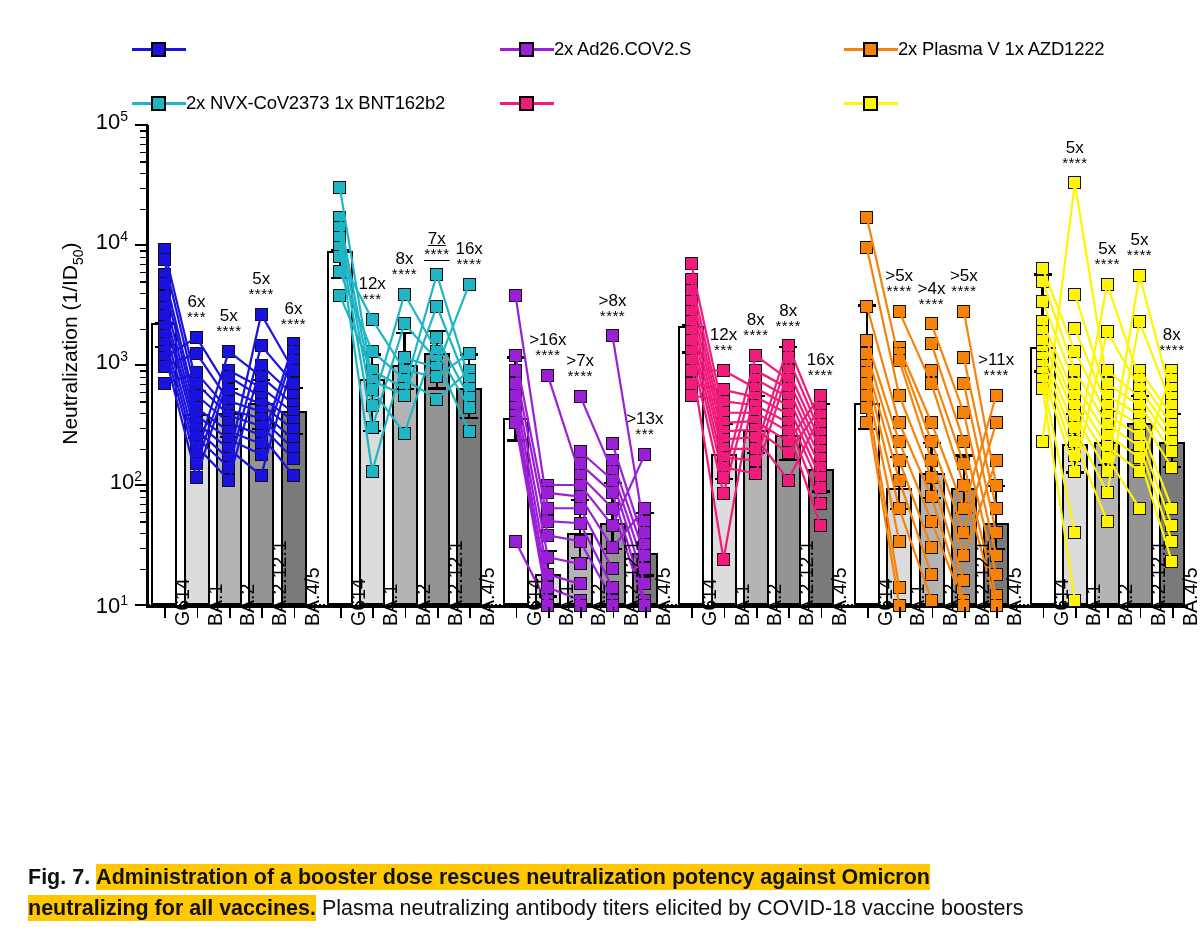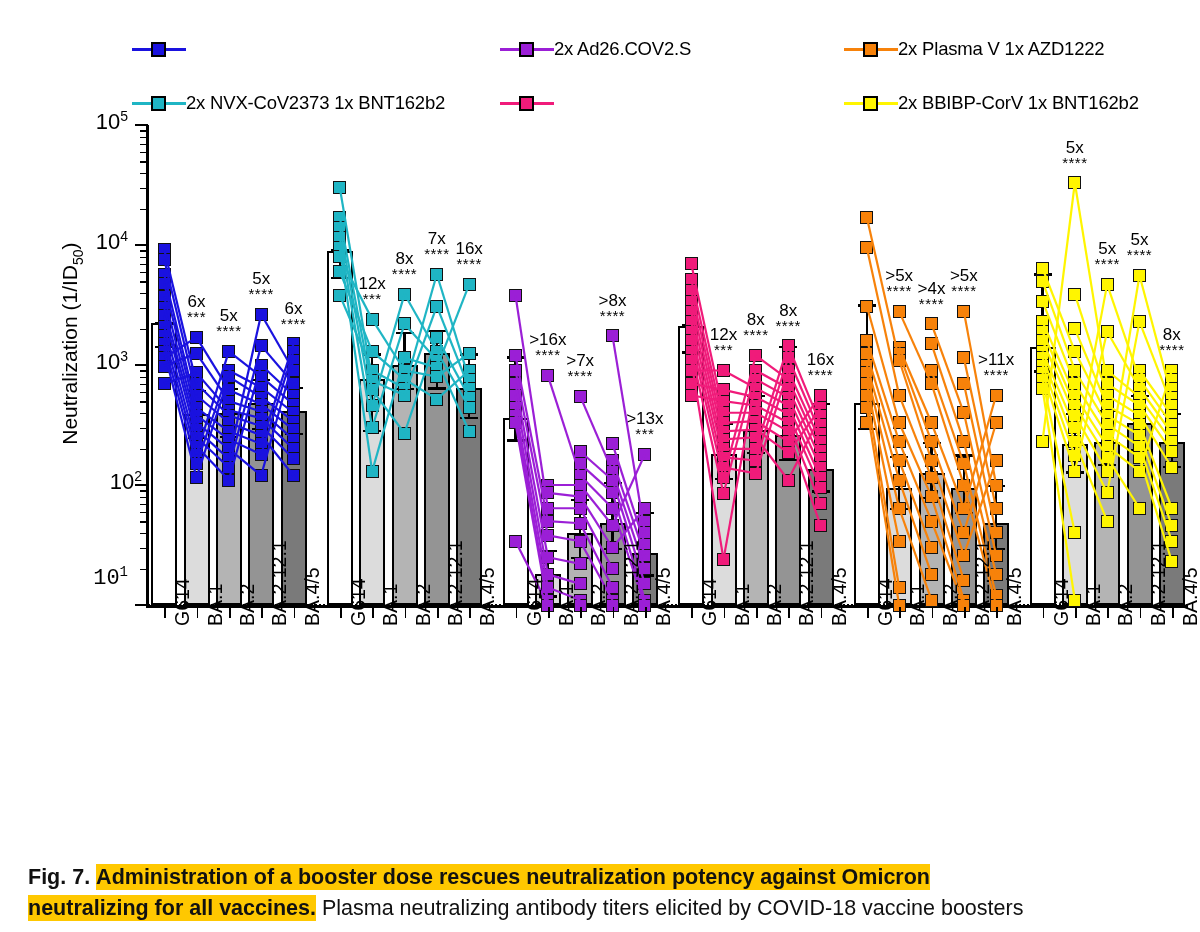--- a/index.html
+++ b/index.html
@@ -89,35 +89,34 @@
       <span class="lg-mark">
         <span class="lg-line" id="lgl4" style="background: rgb(240, 27, 122);"></span>
           <span class="lg-sq" id="lgs4" style="background: rgb(240, 27, 122);"></span>
       </span>
     </div>
     <div class="lg-item" style="left:712px;top:54px;">
       <span class="lg-mark">
         <span class="lg-line" id="lgl5" style="background: rgb(255, 245, 0);"></span>
           <span class="lg-sq" id="lgs5" style="background: rgb(255, 245, 0);"></span>
       </span>
-      <span class="lg-text">2x BBIBP-CorV 1x BNT162b2</span>
     </div>
   </div>
 
   <div id="ylabel">
     Neutralization (1/ID<sub>50</sub>)
   </div>
 
   <div id="axisline"></div>
   <div id="baseline"></div>
   <div id="lod"></div>
 
   <div id="yticks">
       <div class="ytick" style="top: 604px; left: 135px;"></div>
-      <div class="ytlabel" style="top: 564px; left: 28px; right: auto; width: 100px; font-family: Liberation Mono, monospace;">10<sup>1</sup></div>
+      <div class="ytlabel" style="top: 592px; left: 28px; right: auto; width: 100px;">10<sup>1</sup></div>
       <div class="ytick" style="top: 484px; left: 135px;"></div>
       <div class="ytlabel" style="top: 468px; left: 42px; right: auto; width: 100px;">10<sup>2</sup></div>
       <div class="ytick minor" style="top: 568.876px; left: 140px;"></div>
       <div class="ytick minor" style="top: 547.745px; left: 140px;"></div>
       <div class="ytick minor" style="top: 532.753px; left: 140px;"></div>
       <div class="ytick minor" style="top: 521.124px; left: 140px;"></div>
       <div class="ytick minor" style="top: 511.622px; left: 140px;"></div>
       <div class="ytick minor" style="top: 503.588px; left: 140px;"></div>
       <div class="ytick minor" style="top: 496.629px; left: 140px;"></div>
       <div class="ytick minor" style="top: 490.491px; left: 140px;"></div>
@@ -310,21 +309,21 @@
       <div class="pt" style="left: 314.667px; top: 152.848px; background: rgb(31, 181, 196);"></div>
       <div class="pt" style="left: 314.667px; top: 221.871px; background: rgb(31, 181, 196);"></div>
       <div class="pt" style="left: 314.667px; top: 238.991px; background: rgb(31, 181, 196);"></div>
       <div class="pt" style="left: 314.667px; top: 247.802px; background: rgb(31, 181, 196);"></div>
       <div class="pt" style="left: 314.667px; top: 256.758px; background: rgb(31, 181, 196);"></div>
       <div class="pt" style="left: 314.667px; top: 265.613px; background: rgb(31, 181, 196);"></div>
       <div class="pt" style="left: 314.667px; top: 276.286px; background: rgb(31, 181, 196);"></div>
       <div class="pt" style="left: 314.667px; top: 299.841px; background: rgb(31, 181, 196);"></div>
       <div class="annot" style="left: 184.167px; top: 150.375px;"><span>12x</span><span class="st">***</span></div>
       <div class="annot" style="left: 216.5px; top: 125.072px;"><span>8x</span><span class="st">****</span></div>
-      <div class="annot" style="left: 248.833px; top: 105.295px;"><span>7x</span><span class="st">****</span></div>
+      <div class="annot" style="left: 248.833px; top: 105.295px; text-decoration: underline;"><span>7x</span><span class="st">****</span></div>
       <div class="annot" style="left: 281.167px; top: 115.348px;"><span>16x</span><span class="st">****</span></div>
       <div class="bar" style="left: 354.5px; width: 26px; height: 187.475px; background: rgb(255, 255, 255);"></div>
       <div class="errbar" style="left: 366.4px; top: 231.374px; height: 83.0005px;"></div>
       <div class="errcap" style="left: 358.5px; width: 18px; top: 231.374px;"></div>
       <div class="errcap" style="left: 358.5px; width: 18px; top: 314.375px;"></div>
       <div class="bar" style="left: 386.833px; width: 26px; height: 30.6327px; background: rgb(220, 220, 220);"></div>
       <div class="errbar" style="left: 398.733px; top: 424.512px; height: 45.986px;"></div>
       <div class="errcap" style="left: 390.833px; width: 18px; top: 424.512px;"></div>
       <div class="errcap" style="left: 390.833px; width: 18px; top: 470.498px;"></div>
       <div class="bar" style="left: 419.167px; width: 26px; height: 72.2472px; background: rgb(180, 180, 180);"></div>

